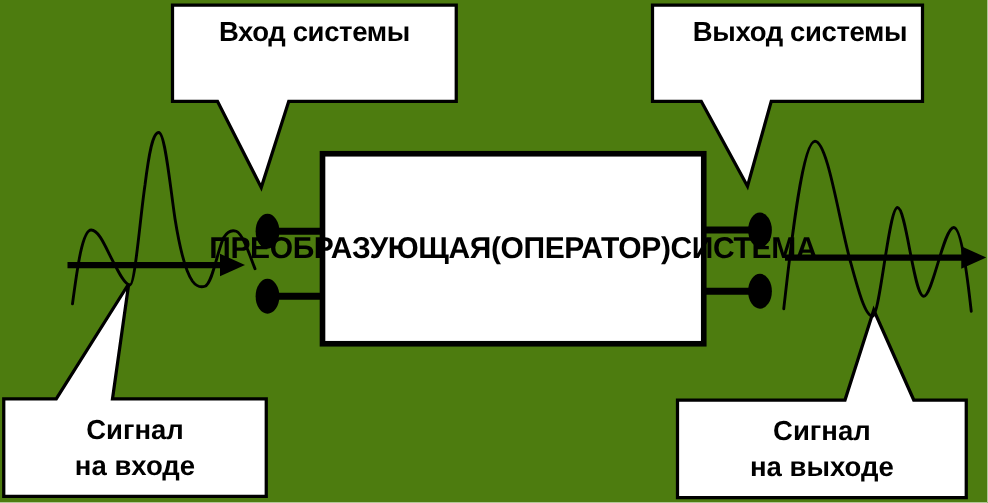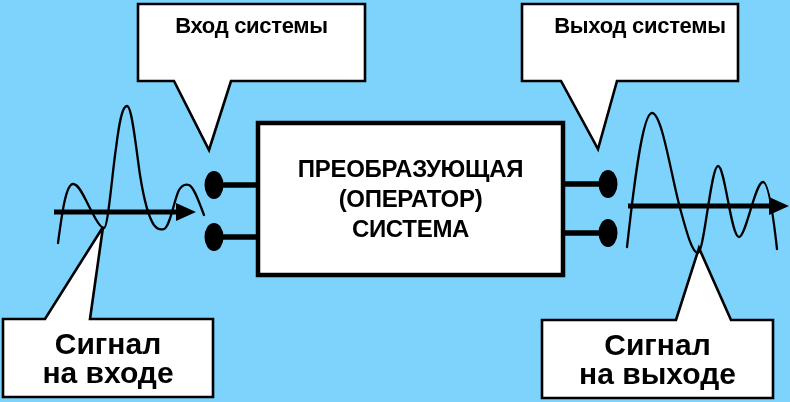--- a/index.html
+++ b/index.html
@@ -1,20 +1,20 @@
 <!DOCTYPE html>
 <html><head>
 <meta charset="utf-8">
 <style>
   html, body { margin: 0; padding: 0; background: #ffffff; }
   .canvas {
     position: relative;
     width: 790px;
     height: 402px;
-    background: #7dd3fc;
+    background: #4d7c0f;
     font-family: "Liberation Sans", sans-serif;
     overflow: hidden;
   }
   .canvas svg { position: absolute; left: 0; top: 0; }
   .callout-shape { fill: #ffffff; stroke: #000000; stroke-width: 2.6; stroke-linejoin: miter; }
   .sysbox-shape { fill: #ffffff; stroke: #000000; stroke-width: 4.5; }
   .wave { fill: none; stroke: #000000; stroke-width: 2.3; stroke-linecap: round; }
   .axis { stroke: #000000; stroke-width: 5; }
   .stub { stroke: #000000; stroke-width: 5.5; }
   .terminal { fill: #000000; }
@@ -22,24 +22,24 @@
   .label {
     position: absolute;
     color: #000000;
     font-weight: bold;
     text-align: center;
     white-space: nowrap;
   }
   .label-top { font-size: 22px; letter-spacing: -0.3px; }
   .label-sys {
     font-size: 24px; line-height: 30px; letter-spacing: -0.3px;
-    display: flex; flex-direction: column; justify-content: center; align-items: center;
+    display: flex; flex-direction: row; justify-content: center; align-items: center;
   }
   .label-bottom {
-    font-size: 30px; line-height: 29px;
+    font-size: 22px; line-height: 29px;
     display: flex; flex-direction: column; justify-content: center; align-items: center;
   }
 </style>
 </head>
 <body>
 
 <div class="canvas">
 
   <svg width="790" height="402" viewBox="0 0 790 402">
 

